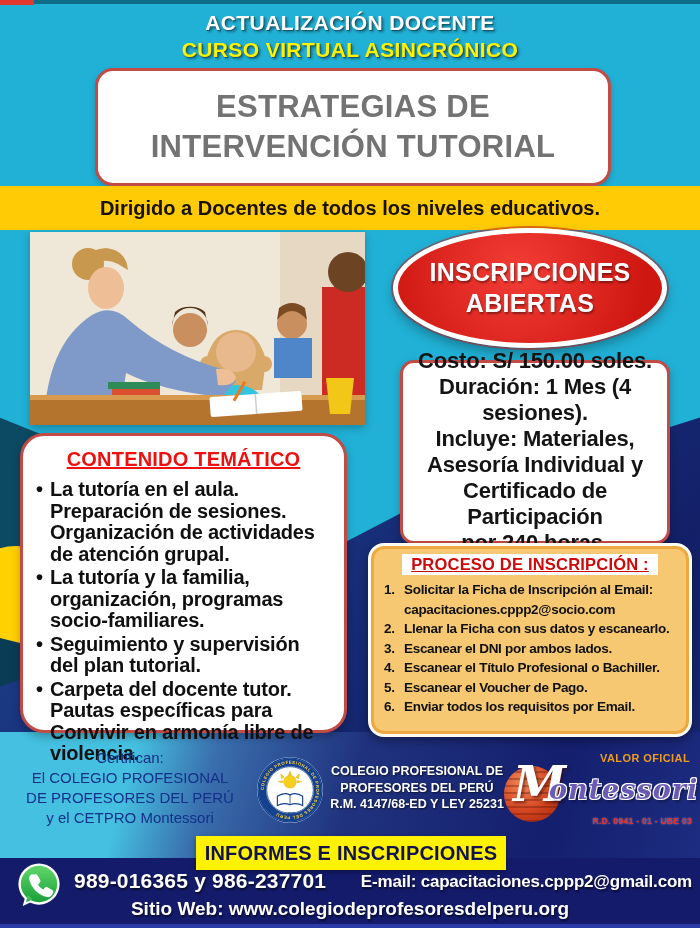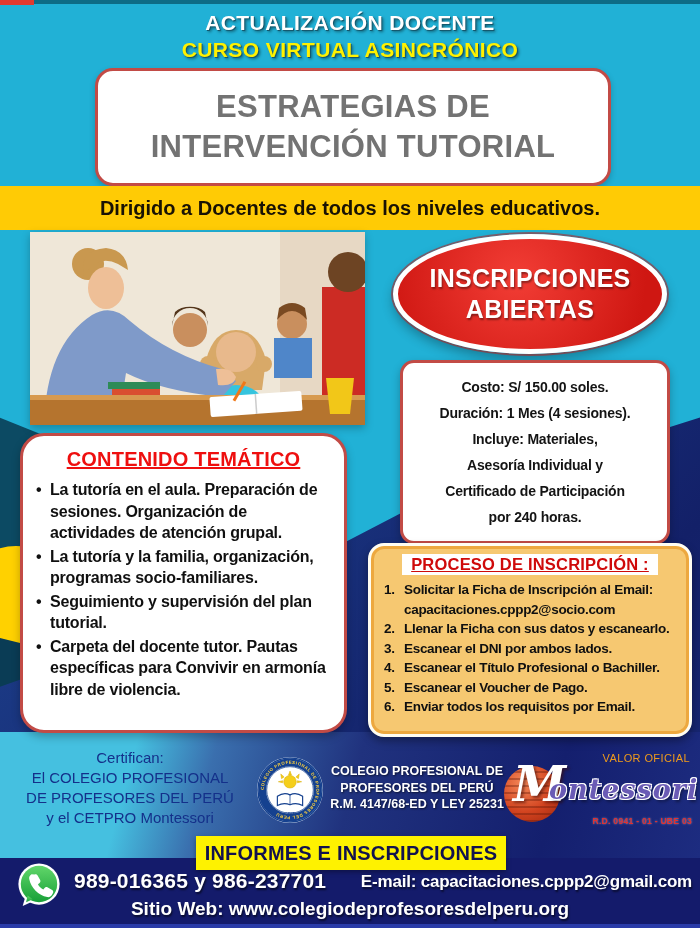--- a/index.html
+++ b/index.html
@@ -33,44 +33,44 @@
     letter-spacing:.3px;}
   .audience{position:absolute;left:0;top:186px;width:700px;height:44px;background:#ffcb05;
     z-index:2;display:flex;align-items:center;justify-content:center;
     font-size:20px;font-weight:900;color:#191204;}
 
   
   .photo{position:absolute;left:30px;top:232px;width:335px;height:193px;z-index:2;
     box-shadow:0 3px 8px rgba(0,0,0,.25);}
 
   
-  .oval{position:absolute;left:393px;top:234px;width:264px;height:110px;z-index:2;
+  .oval{position:absolute;left:393px;top:228px;width:264px;height:110px;z-index:2;
     background:radial-gradient(circle at 45% 35%,#f23d35,#cf1712 80%);
     border:5px solid #ffffff;border-radius:50%;
     box-shadow:0 0 0 2px rgba(190,30,25,.55),0 6px 12px rgba(0,0,0,.3);
     display:flex;flex-direction:column;align-items:center;justify-content:center;}
   .oval span{color:#fff;font-weight:900;font-size:25px;line-height:31px;
     text-shadow:1px 2px 2px rgba(0,0,0,.4);letter-spacing:.3px;}
 
   
   .costbox{position:absolute;left:400px;top:360px;width:264px;height:178px;z-index:2;
     background:#ffffff;border:3px solid #c24b46;border-radius:14px;
     display:flex;flex-direction:column;justify-content:center;align-items:center;
     box-shadow:0 4px 8px rgba(0,0,0,.25);}
-  .costbox div{font-size:14px;line-height:26px;font-weight:700;color:#141414;
+  .costbox div{font-size:22px;line-height:26px;font-weight:700;color:#141414;
     letter-spacing:-.2px;text-align:center;}
 
   
   .contentbox{position:absolute;left:20px;top:433px;width:327px;height:300px;z-index:2;
     background:#ffffff;border:3px solid #c24b46;border-radius:24px;
     padding:10px 13px;box-sizing:border-box;box-shadow:0 4px 8px rgba(0,0,0,.25);}
   .contentbox h2{margin:2px 0 8px 0;text-align:center;font-size:20px;font-weight:900;
     color:#ee0f0f;text-decoration:underline;letter-spacing:.2px;}
   .bullets{list-style:none;margin:0;padding:0;}
-  .bullets li{position:relative;padding-left:14px;font-size:16px;line-height:21.5px;
+  .bullets li{position:relative;padding-left:14px;font-size:20px;line-height:21.5px;
     font-weight:700;color:#101010;letter-spacing:-.2px;margin-bottom:2px;}
   .bullets li::before{content:"•";position:absolute;left:0;top:0;}
 
   
   .processbox{position:absolute;left:368px;top:543px;width:324px;height:194px;z-index:2;
     background:#f6c871;border:3px solid #fffdf2;border-radius:16px;
     box-shadow:inset 0 0 0 3px #eda83f,0 4px 9px rgba(0,0,0,.35);
     padding:8px 10px;box-sizing:border-box;text-align:center;}
   .processbox .strip{display:inline-block;background:#ffffff;padding:1px 9px;margin-bottom:5px;}
   .processbox .strip span{font-size:16.5px;font-weight:900;color:#cf0a0a;
@@ -83,21 +83,21 @@
   
   .band{position:absolute;left:0;top:732px;width:700px;height:126px;z-index:1;
     background:linear-gradient(105deg,#45c0e0 0%,#45c0e0 19%,#3a6fae 30%,#20327e 50%,#141f6e 78%,#1d2c80 100%);}
   .certify{position:absolute;left:10px;top:748px;width:240px;z-index:2;text-align:center;
     font-size:15px;line-height:20px;font-weight:400;color:#14308a;}
   .seal{position:absolute;left:256px;top:756px;z-index:2;}
   .cppp-text{position:absolute;left:326px;top:763px;width:182px;z-index:2;text-align:center;
     font-size:12.5px;line-height:16.5px;font-weight:800;color:#ffffff;
     text-shadow:1px 1px 2px rgba(0,0,0,.6);}
   .montessori{position:absolute;left:502px;top:750px;width:192px;height:84px;z-index:2;}
-  .m-valor{position:absolute;right:4px;top:2px;font-size:11px;font-weight:400;color:#f09b1b;
+  .m-valor{position:absolute;right:4px;top:2px;font-size:11px;font-weight:700;color:#f09b1b;
     letter-spacing:.4px;}
   .m-sphere{position:absolute;left:2px;top:16px;width:56px;height:56px;border-radius:50%;
     background:radial-gradient(circle at 35% 30%,#f58a5a,#d2431f 55%,#a32910 95%);
     overflow:hidden;}
   .m-sphere::after{content:"";position:absolute;inset:0;border-radius:50%;
     background:repeating-linear-gradient(180deg,transparent 0 5px,rgba(90,20,5,.35) 5px 7px);}
   .m-initial{position:absolute;left:11px;top:6px;font-family:"DejaVu Serif",serif;
     font-style:italic;font-weight:900;font-size:48px;color:#ffffff;z-index:2;
     text-shadow:2px 2px 3px rgba(60,10,5,.6);}
   .m-rest{position:absolute;left:47px;top:24px;font-family:"DejaVu Serif",serif;

